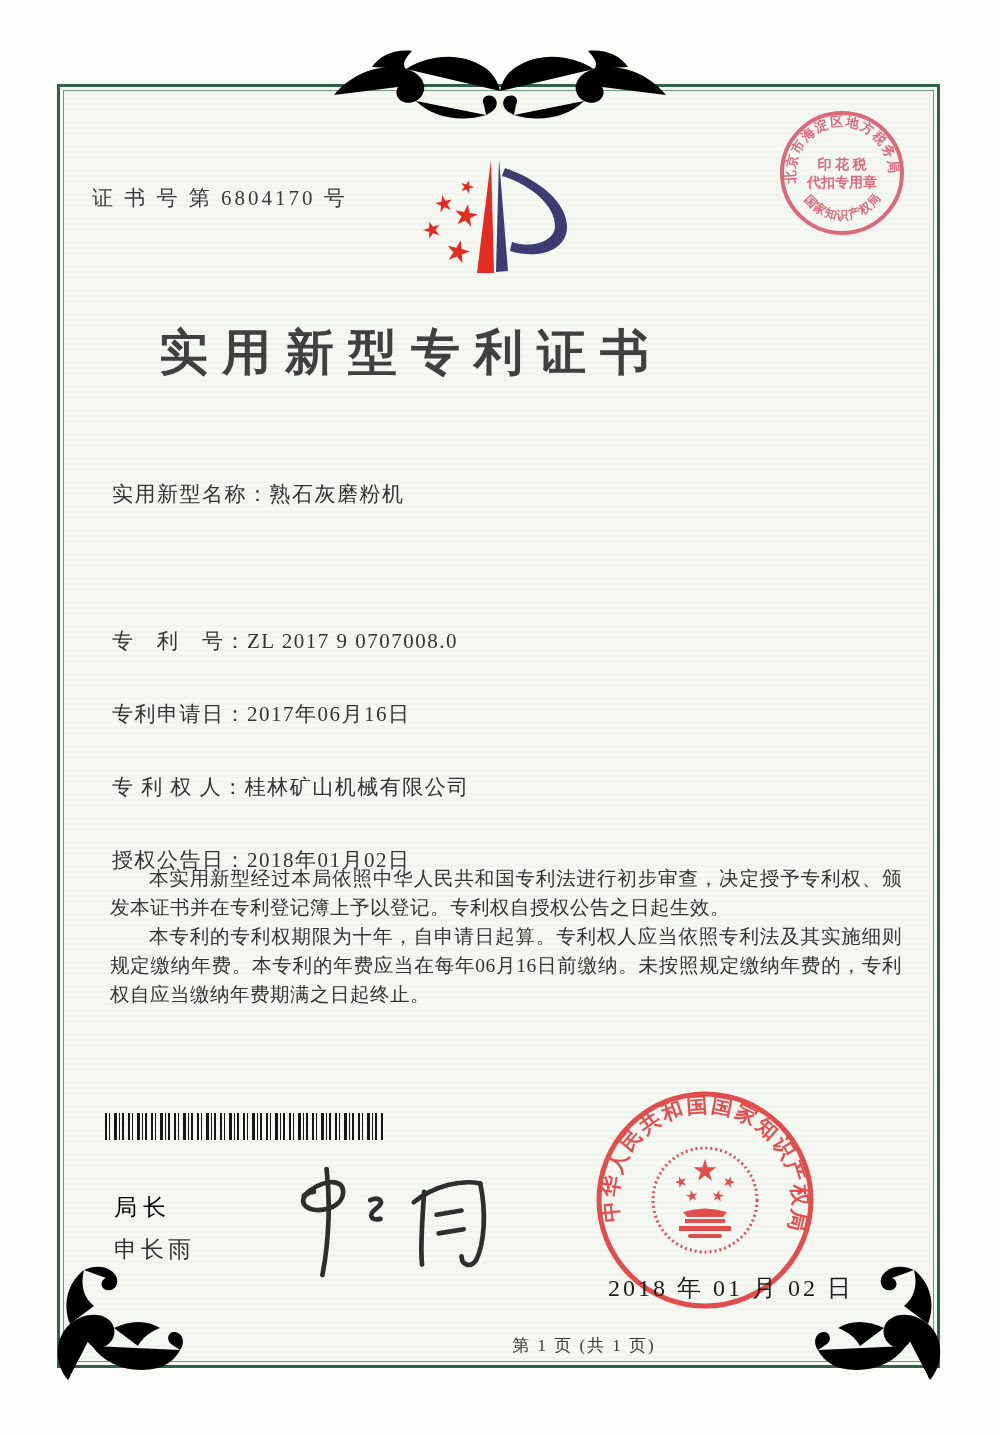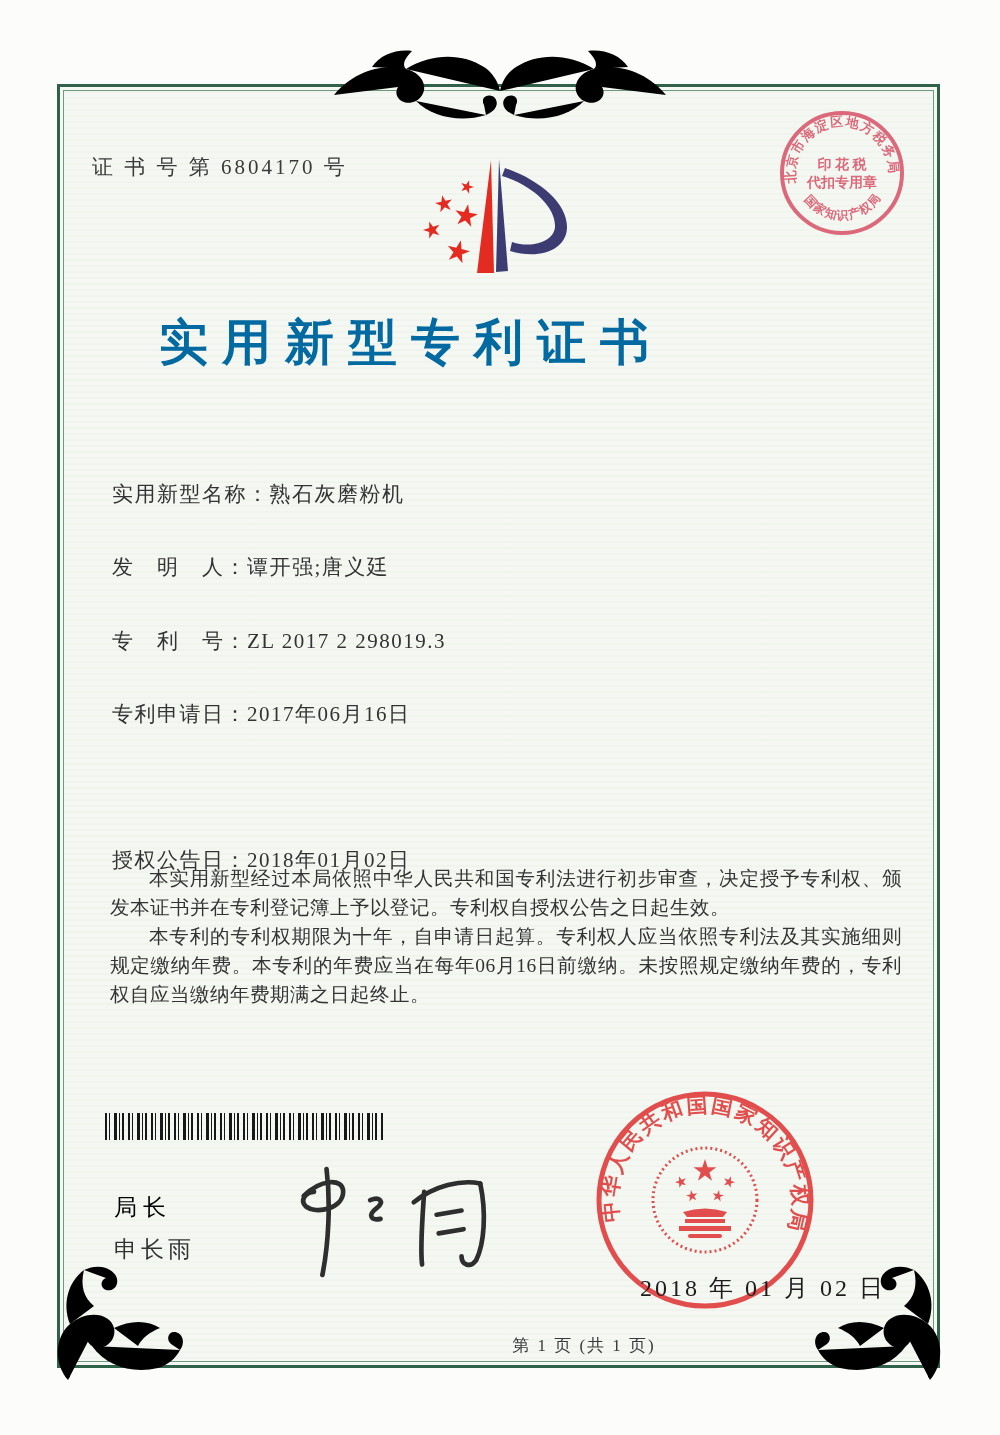--- a/index.html
+++ b/index.html
@@ -30,30 +30,30 @@
   }
   .frame-inner{
     position:absolute;left:3px;top:3px;right:3px;bottom:3px;
     border:1px solid #6f987f;
     background:
       repeating-linear-gradient(180deg, rgba(130,170,140,0.05) 0 2px, rgba(255,255,255,0) 2px 6px);
   }
   .orn{position:absolute;pointer-events:none;}
   
   .cert-number{
-    position:absolute;left:92px;top:153px;
+    position:absolute;left:92px;top:184px;
     font-size:21px;letter-spacing:3px;color:#3a3a3a;
   }
   .logo{position:absolute;left:400px;top:140px;width:200px;height:160px;}
   .fill-red{fill:var(--logo-red);}
   .fill-blue{fill:var(--logo-blue);}
   .title{
-    position:absolute;left:57px;top:310px;width:708px;
+    position:absolute;left:57px;top:320px;width:708px;
     text-align:center;font-size:49px;font-weight:bold;
-    letter-spacing:14px;color:#0369a1;
+    letter-spacing:14px;color:#404040;
   }
   
   .field{
     position:absolute;left:112px;font-size:21px;color:#333;
     letter-spacing:1.5px;white-space:nowrap;margin-top:28px;
   }
   
   .body-text{
     position:absolute;left:110px;top:864px;width:792px;
     font-size:19.5px;line-height:29px;color:#333;
@@ -77,21 +77,21 @@
     font-family:"Liberation Sans","DejaVu Sans",sans-serif;letter-spacing:4px;}
   .signature{position:absolute;left:258px;top:1158px;}
   .signature path{fill:none;stroke:#2e2e2e;stroke-width:4.5;stroke-linecap:round;stroke-linejoin:round;}
   
   .tax-stamp{position:absolute;left:762px;top:93px;opacity:0.88;}
   .tax-stamp text{fill:var(--stamp-pink);font-family:"Liberation Serif","DejaVu Serif",serif;font-weight:bold;}
   .official-seal{position:absolute;left:588px;top:1078px;opacity:0.9;}
   .official-seal text{fill:var(--seal-red);font-family:"Liberation Serif","DejaVu Serif",serif;font-weight:bold;}
   .seal-date{
     position:absolute;left:608px;top:1272px;font-size:24px;color:#1c1c1c;
-    letter-spacing:3px;white-space:nowrap;margin-left:32px;
+    letter-spacing:3px;white-space:nowrap;
   }
   .footer{
     position:absolute;left:57px;top:1334px;width:970px;text-align:center;
     font-size:17px;color:#3a3a3a;letter-spacing:2px;margin-left:42px;
   }
 </style>
 </head>
 <body>
 
 <svg width="0" height="0" style="position:absolute" aria-hidden="true">
@@ -162,23 +162,23 @@
     <text font-size="12" letter-spacing="1">
       <textPath href="#taxArcBottom" startOffset="4">国家知识产权局</textPath>
     </text>
     <text x="80" y="76" font-size="14" text-anchor="middle">印 花 税</text>
     <text x="80" y="94" font-size="14" text-anchor="middle">代扣专用章</text>
   </svg>
 
   <div class="title">实用新型专利证书</div>
 
   <div class="field" style="top:452px">实用新型名称：熟石灰磨粉机</div>
-  <div class="field" style="top:525px">发　明　人：谭开强;唐义廷</div>
-  <div class="field" style="top:599px">专　利　号：ZL 2017 2 298019.3</div>
+  <div class="field" style="top:599px">专　利　号：ZL 2017 9 0707008.0</div>
   <div class="field" style="top:672px">专利申请日：2017年06月16日</div>
+  <div class="field" style="top:745px">专 利 权 人：桂林矿山机械有限公司</div>
   <div class="field" style="top:818px">授权公告日：2018年01月02日</div>
 
   <div class="body-text">
     <p>本实用新型经过本局依照中华人民共和国专利法进行初步审查，决定授予专利权、颁发本证书并在专利登记簿上予以登记。专利权自授权公告之日起生效。</p>
     <p>本专利的专利权期限为十年，自申请日起算。专利权人应当依照专利法及其实施细则规定缴纳年费。本专利的年费应当在每年06月16日前缴纳。未按照规定缴纳年费的，专利权自应当缴纳年费期满之日起终止。</p>
   </div>
 
   <div class="barcode"></div>
 
   <div class="signer-title">局长</div>

